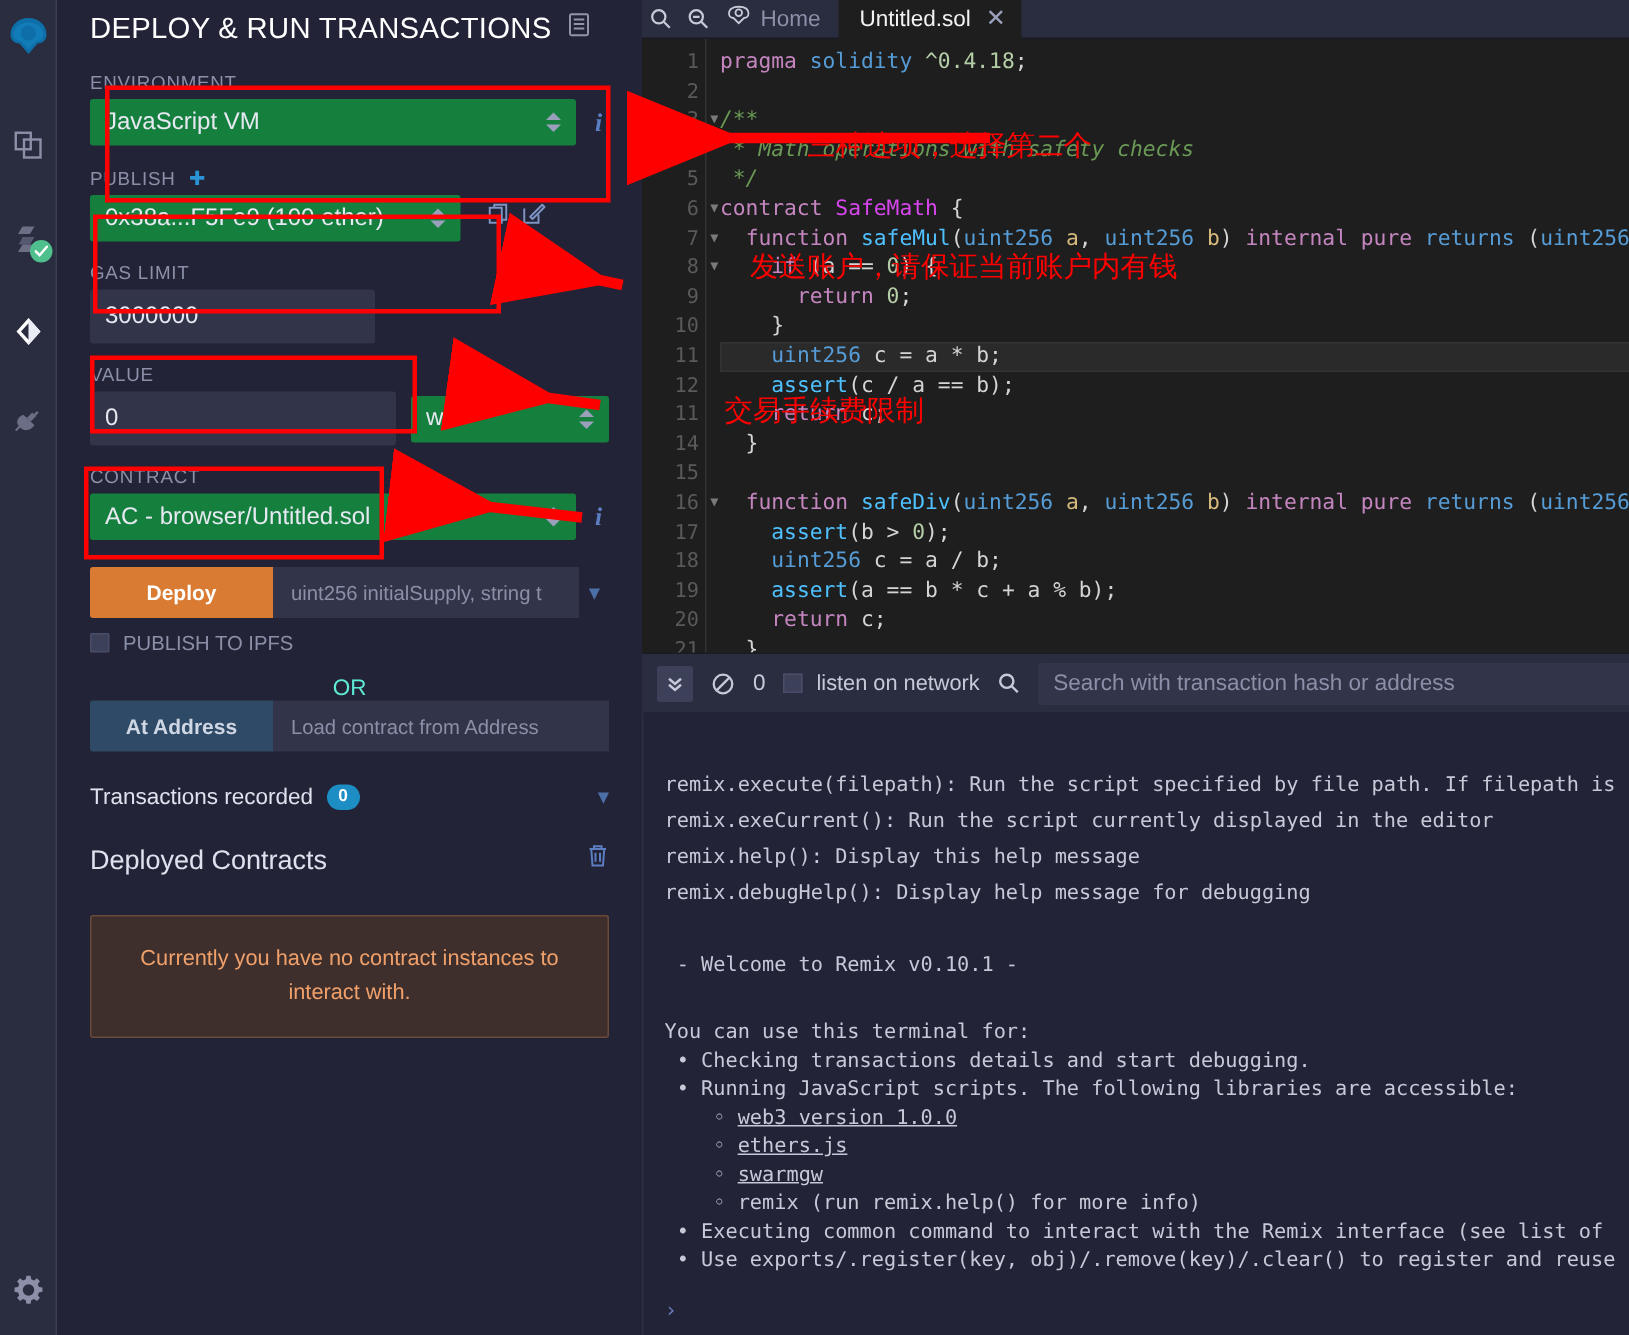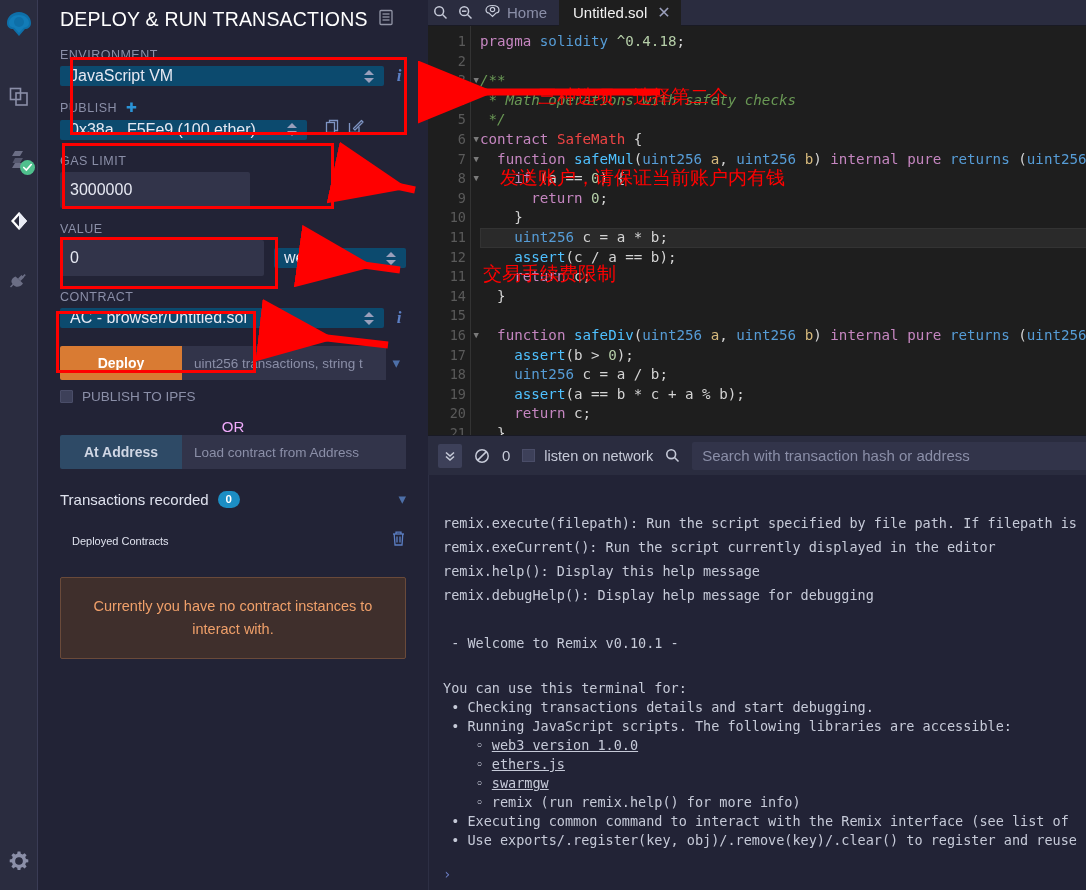--- a/index.html
+++ b/index.html
@@ -53,22 +53,22 @@
   .doc-icon { opacity: .75; }
 
   .field-label {
     color: #8b8fa8; font-size: 12.5px; letter-spacing: .5px;
     margin-top: 14px; margin-bottom: 4px; display: block;
   }
   .field-label .plus { color: #2a93d6; margin-left: 5px; font-size: 13px; }
 
   .sel-wrap { display: flex; align-items: center; gap: 8px; }
   .sel {
-    background: #0c4a6e; border: none; border-radius: 2px;
-    height: 20px; color: #e6e8f2; font-size: 16px;
+    background: #15803d; border: none; border-radius: 2px;
+    height: 31px; color: #e6e8f2; font-size: 16px;
     display: flex; align-items: center; padding: 0 10px;
     position: relative; flex: 1 1 auto; min-width: 0;
   }
   .sel .txt { overflow: hidden; white-space: nowrap; text-overflow: ellipsis; flex: 1; }
   .spin { display: flex; flex-direction: column; gap: 3px; margin-left: 6px; flex: 0 0 auto; }
   .spin i { width: 0; height: 0; border-left: 5px solid transparent; border-right: 5px solid transparent; display: block; }
   .spin i.up { border-bottom: 5px solid #9a9fbb; }
   .spin i.dn { border-top: 5px solid #9a9fbb; }
 
   .info-i {
@@ -100,21 +100,21 @@
     background: #32344a; color: #8b8fa8; font-size: 13.5px;
     flex: 1 1 auto; display: flex; align-items: center; padding: 0 12px;
     overflow: hidden; white-space: nowrap;
   }
   .chev { color: #4d6fa8; font-size: 15px; padding: 0 6px; display: flex; align-items: center; }
 
   .ipfs-row { display: flex; align-items: center; gap: 9px; margin-top: 9px; }
   .cbox { width: 13px; height: 13px; background: #3d4059; border: 1px solid #4a4d68; border-radius: 1px; }
   .ipfs-row .lbl { color: #8b8fa8; font-size: 13.5px; }
 
-  .or-row { text-align: center; color: #f0abfc; font-size: 15px; margin-top: 14px; }
+  .or-row { text-align: center; color: #5eead4; font-size: 15px; margin-top: 14px; }
 
   .at-row { display: flex; align-items: stretch; height: 34px; }
   .btn-at {
     background: #2e4a66; color: #cfd6e4; font-size: 14px; font-weight: bold;
     border: none; border-radius: 2px 0 0 2px; width: 122px;
     display: flex; align-items: center; justify-content: center; cursor: pointer;
   }
   .at-input {
     background: #32344a; color: #8b8fa8; font-size: 13.5px;
     flex: 1 1 auto; display: flex; align-items: center; padding: 0 12px;
@@ -124,21 +124,21 @@
   .tx-rec .label { color: #dfe2ee; font-size: 15px; }
   .pill {
     background: #1c8ec4; color: #fff; font-size: 11.5px; font-weight: bold;
     border-radius: 9px; min-width: 22px; height: 17px;
     display: inline-flex; align-items: center; justify-content: center;
     margin-left: 9px; padding: 0 6px;
   }
   .tx-rec .chev2 { margin-left: auto; color: #4d6fa8; font-size: 15px; }
 
   .dep-contracts { display: flex; align-items: center; margin-top: 22px; }
-  .dep-contracts .label { color: #dfe2ee; font-size: 11px; margin-left: 12px; }
+  .dep-contracts .label { color: #dfe2ee; font-size: 18px; }
   .dep-contracts .trash { margin-left: auto; color: #5c7fc4; }
 
   .warnbox {
     margin-top: 26px; background: #3f2f2c; border: 1px solid #6a4a3a;
     border-radius: 2px; color: #f0a06a; font-size: 14.5px;
     text-align: center; padding: 17px 14px; line-height: 1.6;
   }
 
   
   .right { flex: 1 1 auto; display: flex; flex-direction: column; height: 890px; background: #1e1e1e; position: relative; }
@@ -169,21 +169,21 @@
   .gutter .gl .fold { position: absolute; right: -9px; top: 0; color: #7a7a7a; font-size: 9px; }
   .code {
     flex: 1 1 auto; border-left: 1px solid #333; padding-top: 6px; padding-left: 9px;
     font-family: "DejaVu Sans Mono", monospace; font-size: 14.2px;
     color: #d4d4d4; white-space: pre; overflow: hidden; position: relative;
   }
   .code .cl { height: 19.6px; line-height: 19.6px; }
   .code .cl.active { background: #2a2a2a; box-shadow: 0 0 0 1px #333 inset; }
   .kw { color: #c586c0; }
   .kw2 { color: #569cd6; }
-  .typ { color: #ef4444; }
+  .typ { color: #d946ef; }
   .fn { color: #4fc1ff; }
   .num { color: #b5cea8; }
   .cmt { color: #6a9955; font-style: italic; }
   .pn { color: #d7ba7d; }
 
   
   .term-bar {
     height: 40px; flex: 0 0 40px; background: #2a2c3f;
     display: flex; align-items: center; padding: 0 10px; gap: 12px;
     border-top: 1px solid #191a24;
@@ -367,21 +367,21 @@
             <i class="up"></i>
             <i class="dn"></i>
           </span>
       </div>
       <span class="info-i">i</span>
     </div>
 
     <div class="deploy-row">
       <button class="btn-deploy">Deploy</button>
       <div class="deploy-args">
-        <span>uint256 transactions, string t</span>
+        <span>uint256 initialSupply, string t</span>
       </div>
       <span class="chev">▾</span>
     </div>
 
     <div class="ipfs-row">
       <span class="cbox"></span>
       <span class="lbl">PUBLISH TO IPFS</span>
     </div>
 
     <div class="or-row">OR</div>

